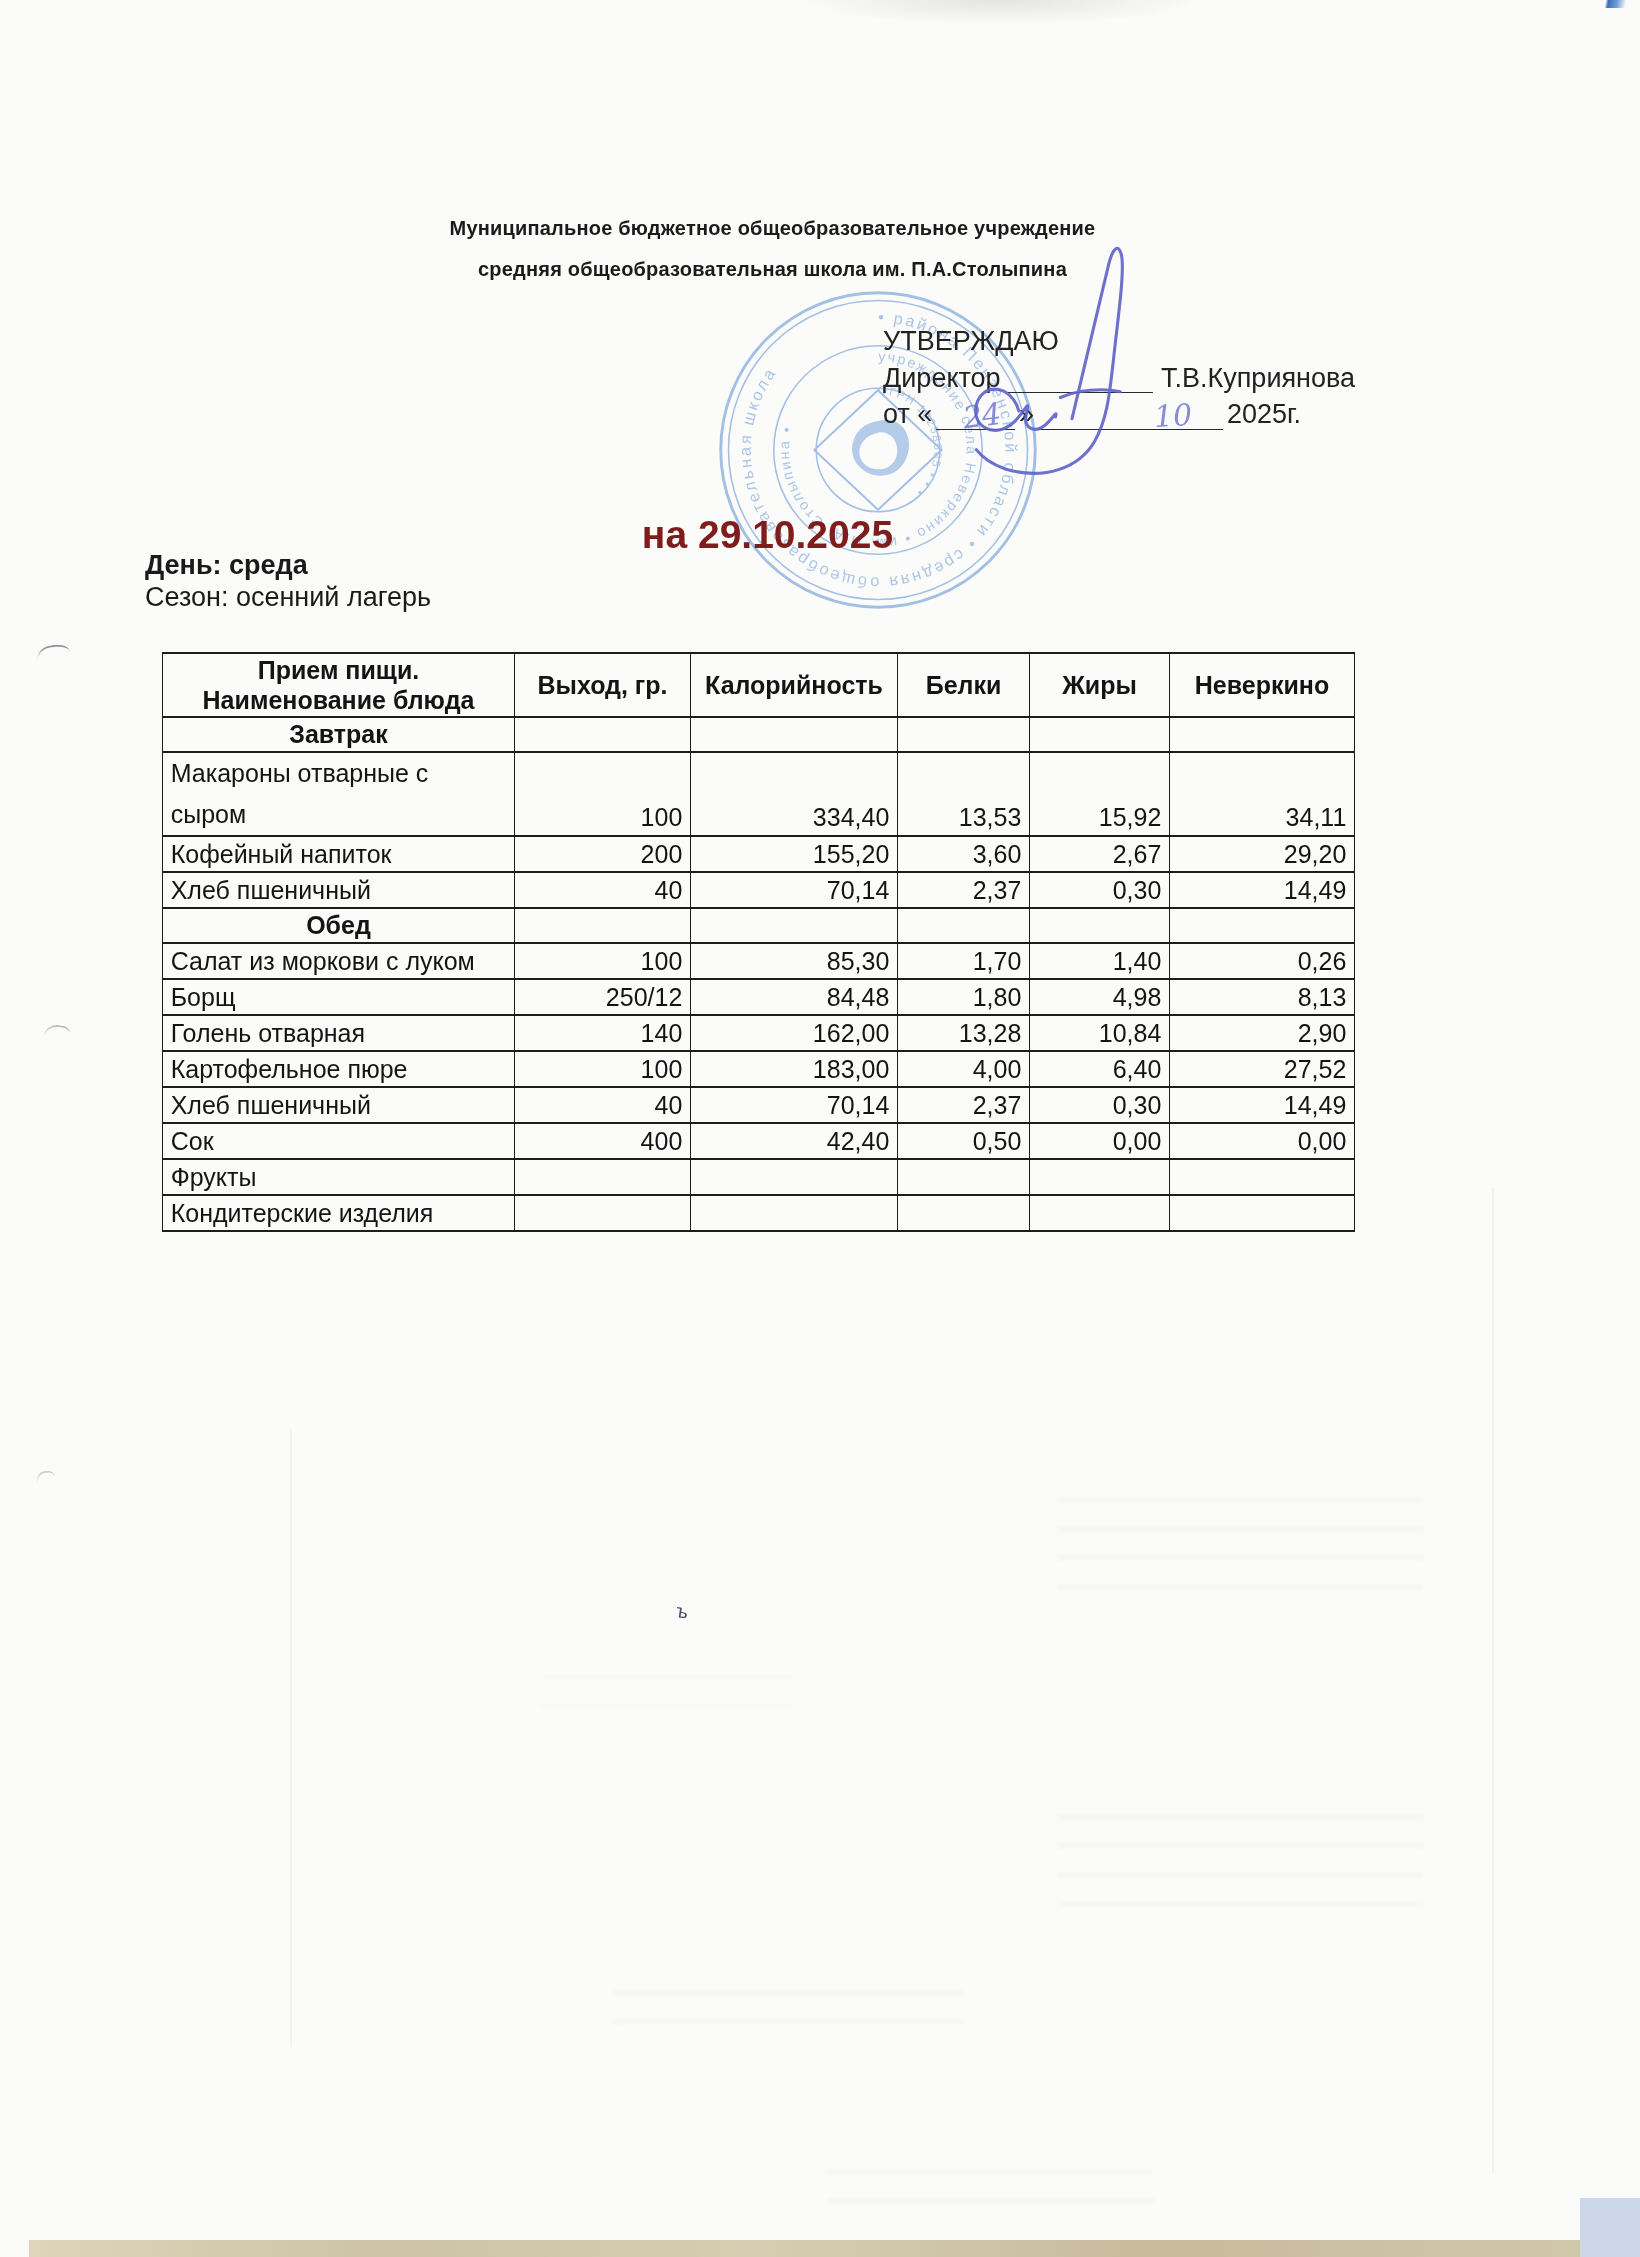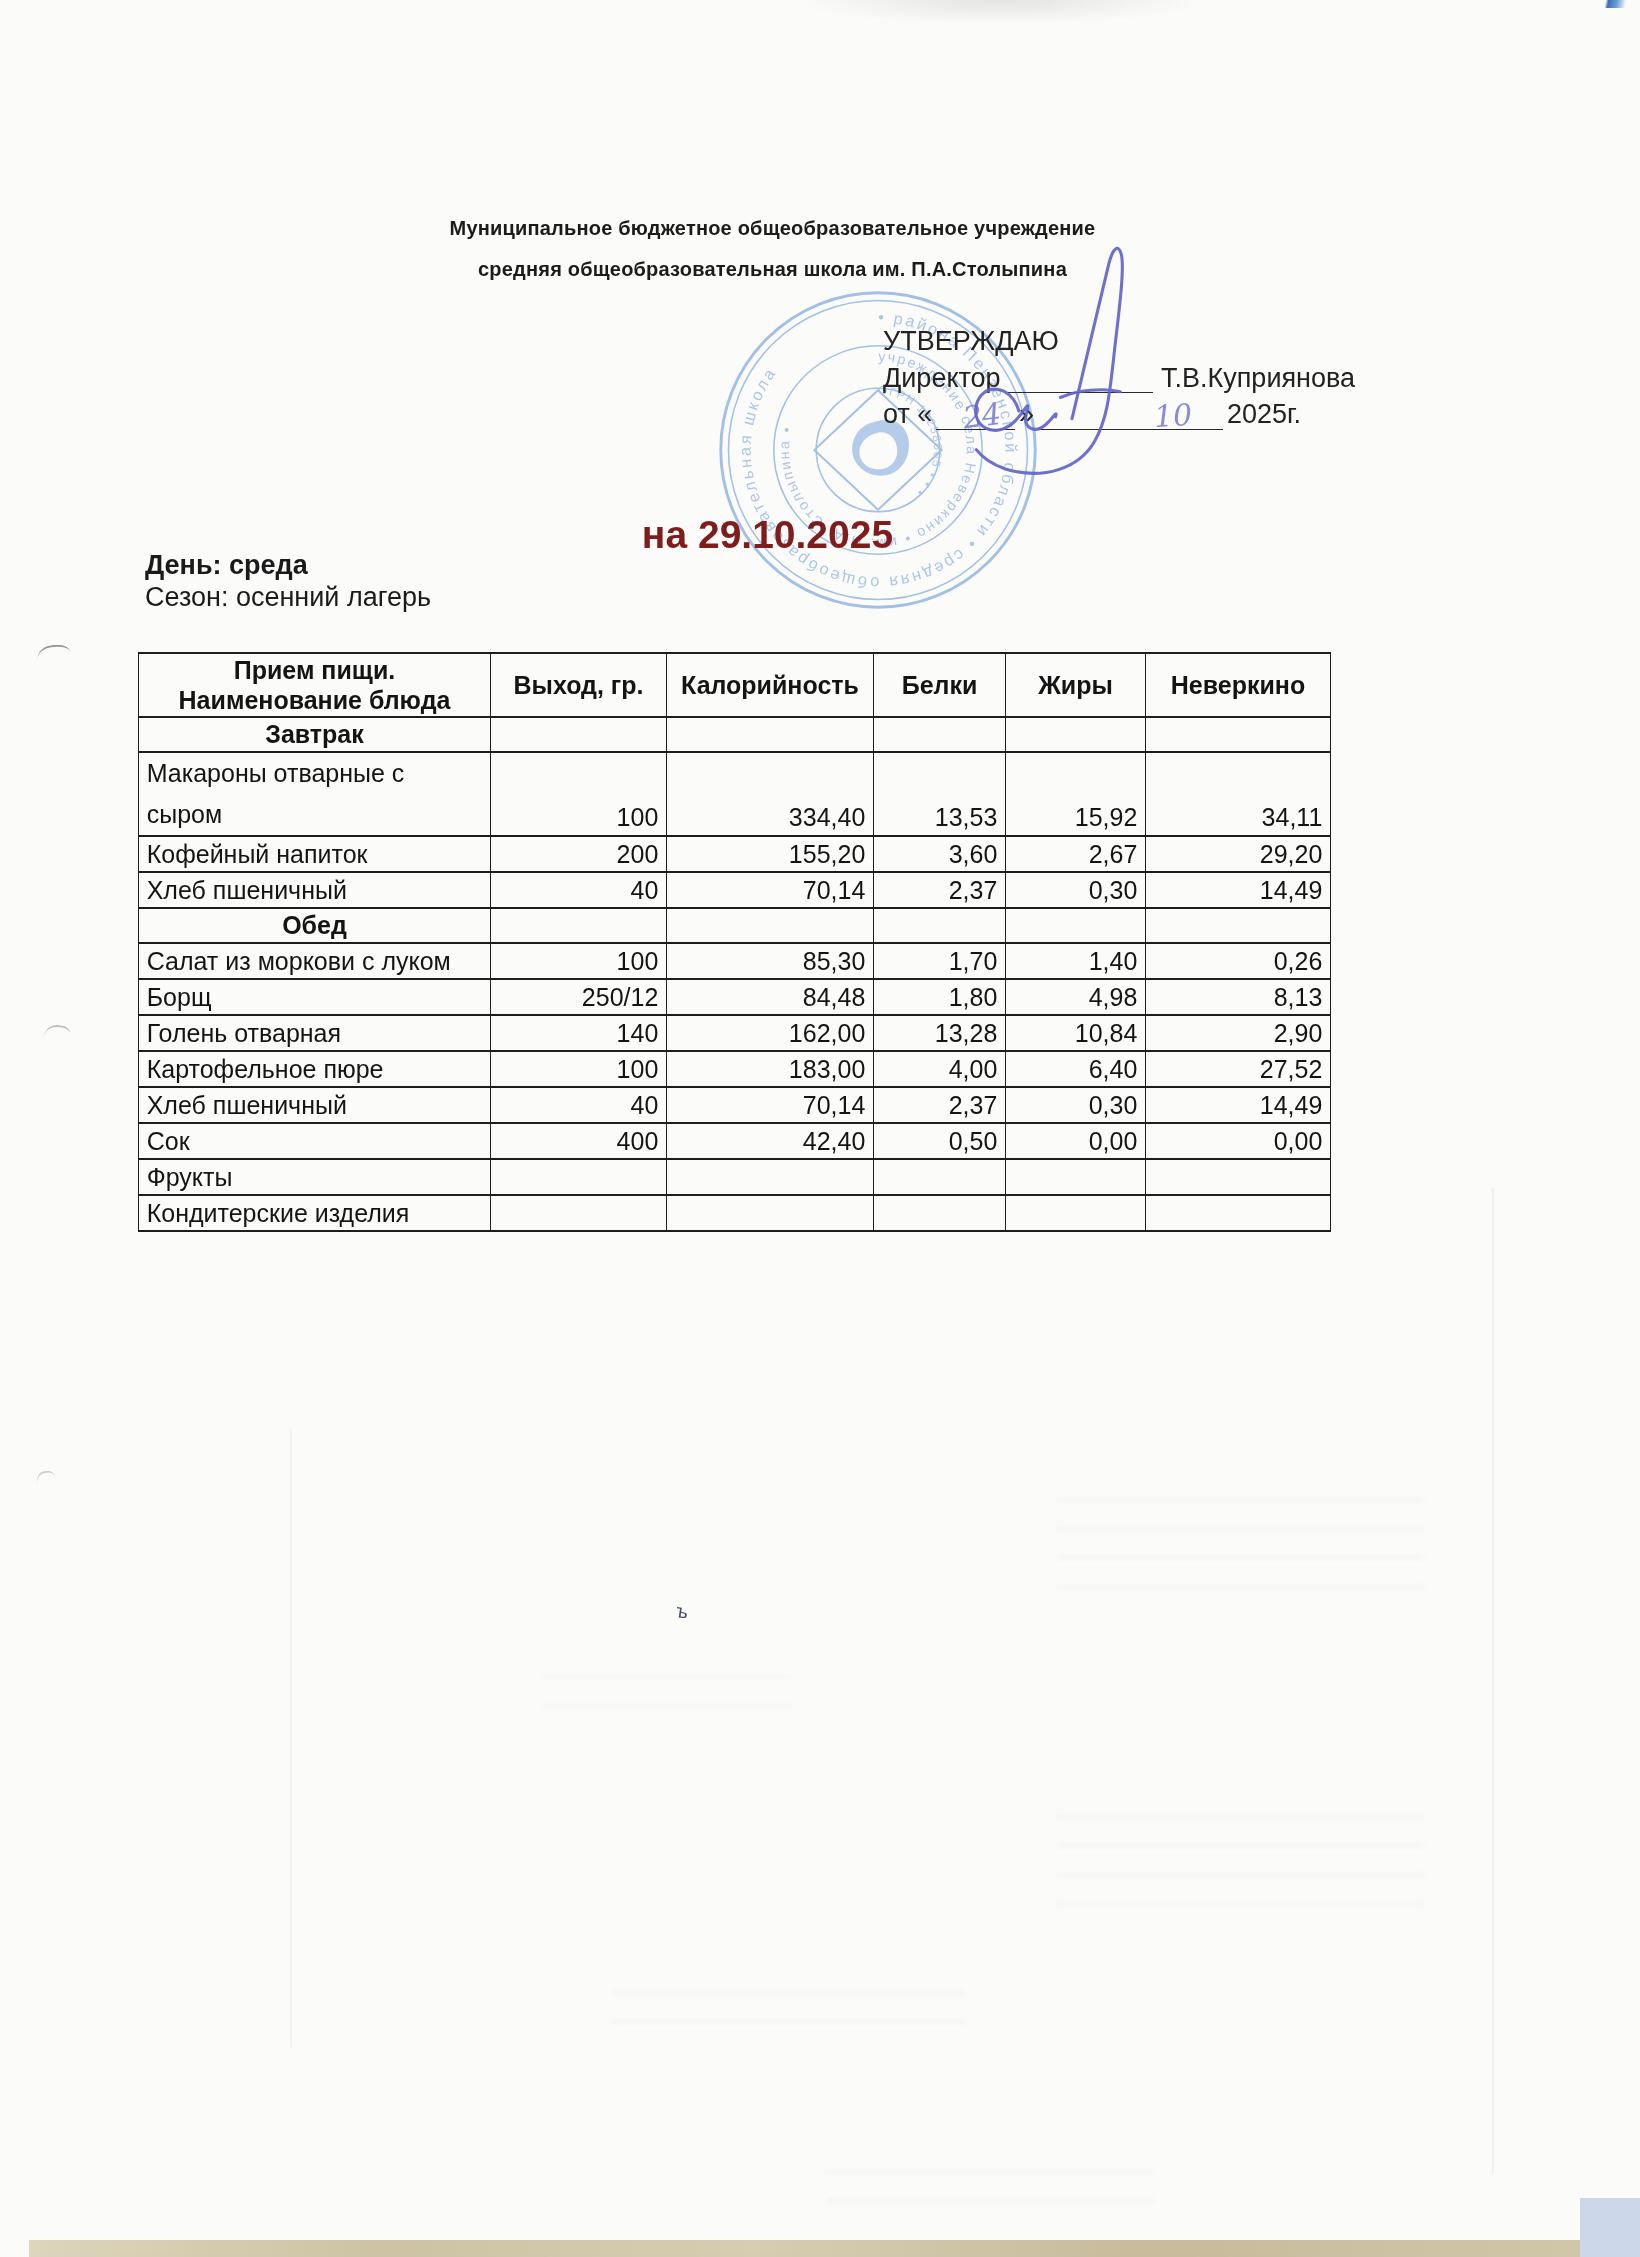--- a/index.html
+++ b/index.html
@@ -35,21 +35,21 @@
   .hand.m{left:116px;transform:rotate(-4deg);}
   
   .menu-title{position:absolute;left:0;top:465px;width:1541px;text-align:center;
     font-weight:bold;font-size:42px;color:#161616;}
   .menu-date{position:absolute;left:0;top:513px;width:1535px;text-align:center;
     font-weight:bold;font-size:39px;color:#7f1d1d;}
   .meta-day{position:absolute;left:145px;top:550px;font-size:27px;font-weight:bold;}
   .meta-season{position:absolute;left:145px;top:582px;font-size:27px;}
   
   table.menu{
-    position:absolute;left:138px;top:652px;width:1192px;
+    position:absolute;left:162px;top:652px;width:1192px;
     border-collapse:collapse;table-layout:fixed;
     font-size:25px;color:#141414;
   }
   table.menu td,table.menu th{
     border:1.9px solid #1d1d1d;border-top-width:2.9px;border-bottom-width:2.9px;
     padding:0 7.7px;overflow:hidden;
   }
   th.colhead{font-weight:bold;text-align:center;height:62px;line-height:30px;vertical-align:middle;}
   td.name{text-align:left;vertical-align:middle;}
   td.num{text-align:right;vertical-align:middle;font-variant-numeric:tabular-nums;margin-top:14px;}

